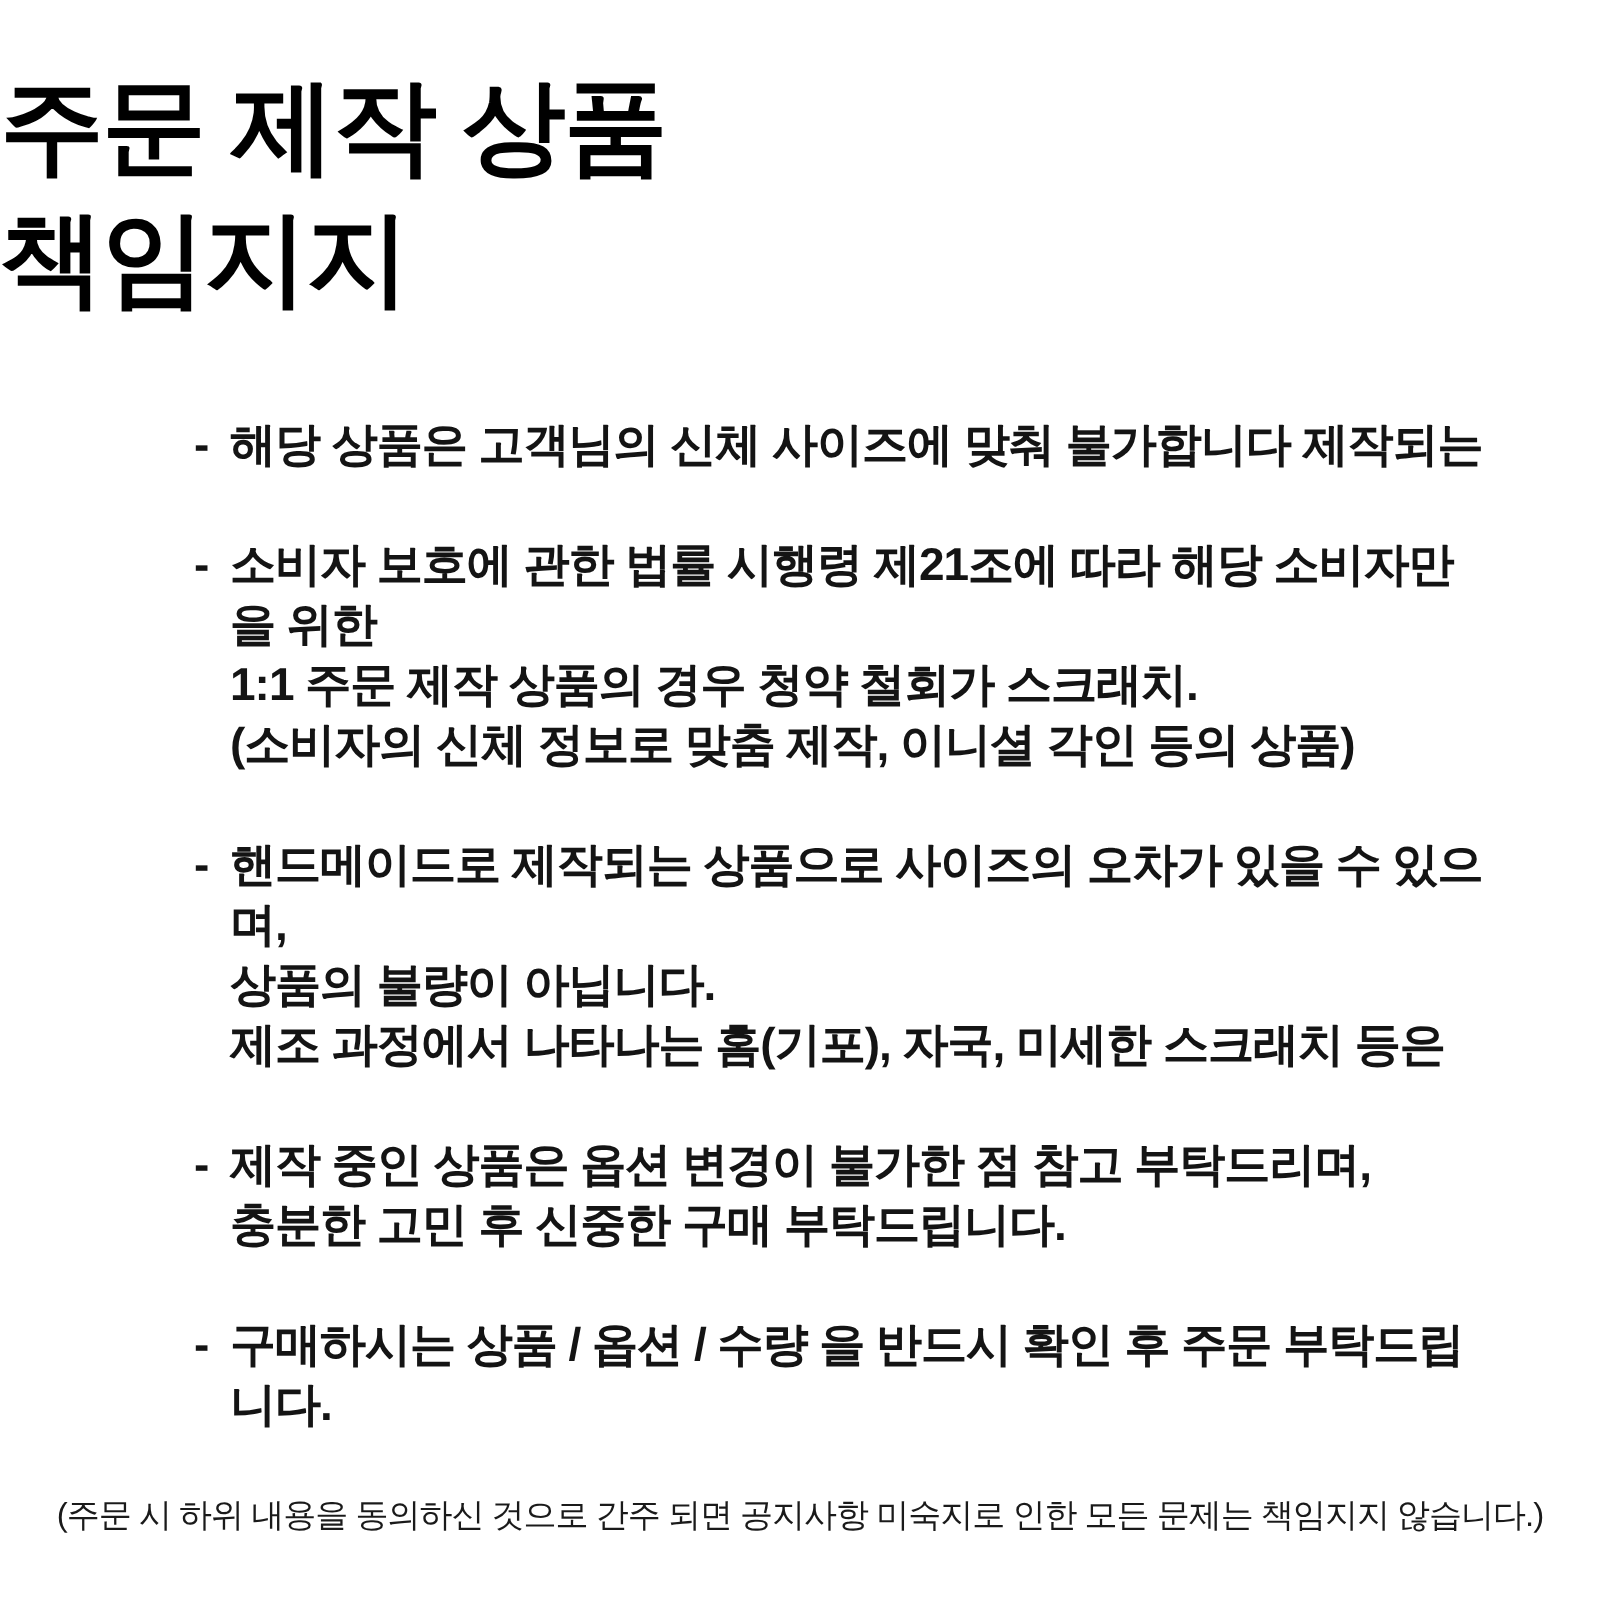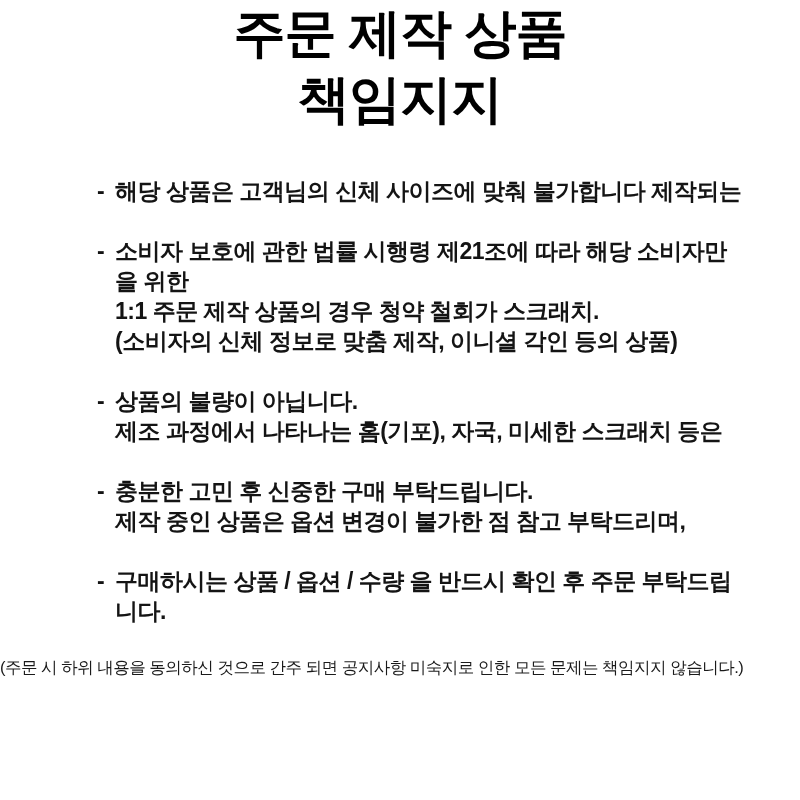--- a/index.html
+++ b/index.html
@@ -13,21 +13,21 @@
     font-family: "Liberation Sans", "DejaVu Sans", sans-serif;
     color: #111111;
     overflow: hidden;
   }
   .page {
     width: 800px;
     height: 800px;
     box-sizing: border-box;
   }
   .title {
-    text-align: center;
+    padding-top: 31px;
     font-size: 52px;
     line-height: 66px;
     font-weight: 900;
     color: #000000;
     letter-spacing: -1px;
   }
   .title .title-line {
     display: block;
   }
   .notices {
@@ -46,21 +46,21 @@
   .notice .dash {
     flex: none;
     width: 18px;
     font-weight: 600;
   }
   .notice .notice-text {
     flex: 1;
   }
   .disclaimer {
     margin-top: 7px;
-    text-align: left;
+    text-align: center;
     font-size: 16.5px;
     line-height: 22px;
     font-weight: 400;
     letter-spacing: -0.5px;
     color: #1a1a1a;
   }
 </style>
 </head>
 <body>
 
@@ -85,30 +85,31 @@
       <div class="notice-text">
         <div>소비자 보호에 관한 법률 시행령 제21조에 따라 해당 소비자만을 위한</div>
         <div>1:1 주문 제작 상품의 경우 청약 철회가 스크래치.</div>
         <div>(소비자의 신체 정보로 맞춤 제작, 이니셜 각인 등의 상품)</div>
       </div>
     </div>
 
     <div class="notice">
       <span class="dash">-</span>
       <div class="notice-text">
+        <div>핸드메이드로 제작되는 상품으로 사이즈의 오차가 있을 수 있으며,</div>
         <div>상품의 불량이 아닙니다.</div>
         <div>제조 과정에서 나타나는 홈(기포), 자국, 미세한 스크래치 등은</div>
       </div>
     </div>
 
     <div class="notice">
       <span class="dash">-</span>
       <div class="notice-text">
+        <div>제작 중인 상품은 옵션 변경이 불가한 점 참고 부탁드리며,</div>
         <div>충분한 고민 후 신중한 구매 부탁드립니다.</div>
-        <div>제작 중인 상품은 옵션 변경이 불가한 점 참고 부탁드리며,</div>
       </div>
     </div>
 
     <div class="notice">
       <span class="dash">-</span>
       <div class="notice-text">
         <div>구매하시는 상품 / 옵션 / 수량 을 반드시 확인 후 주문 부탁드립니다.</div>
       </div>
     </div>
 

